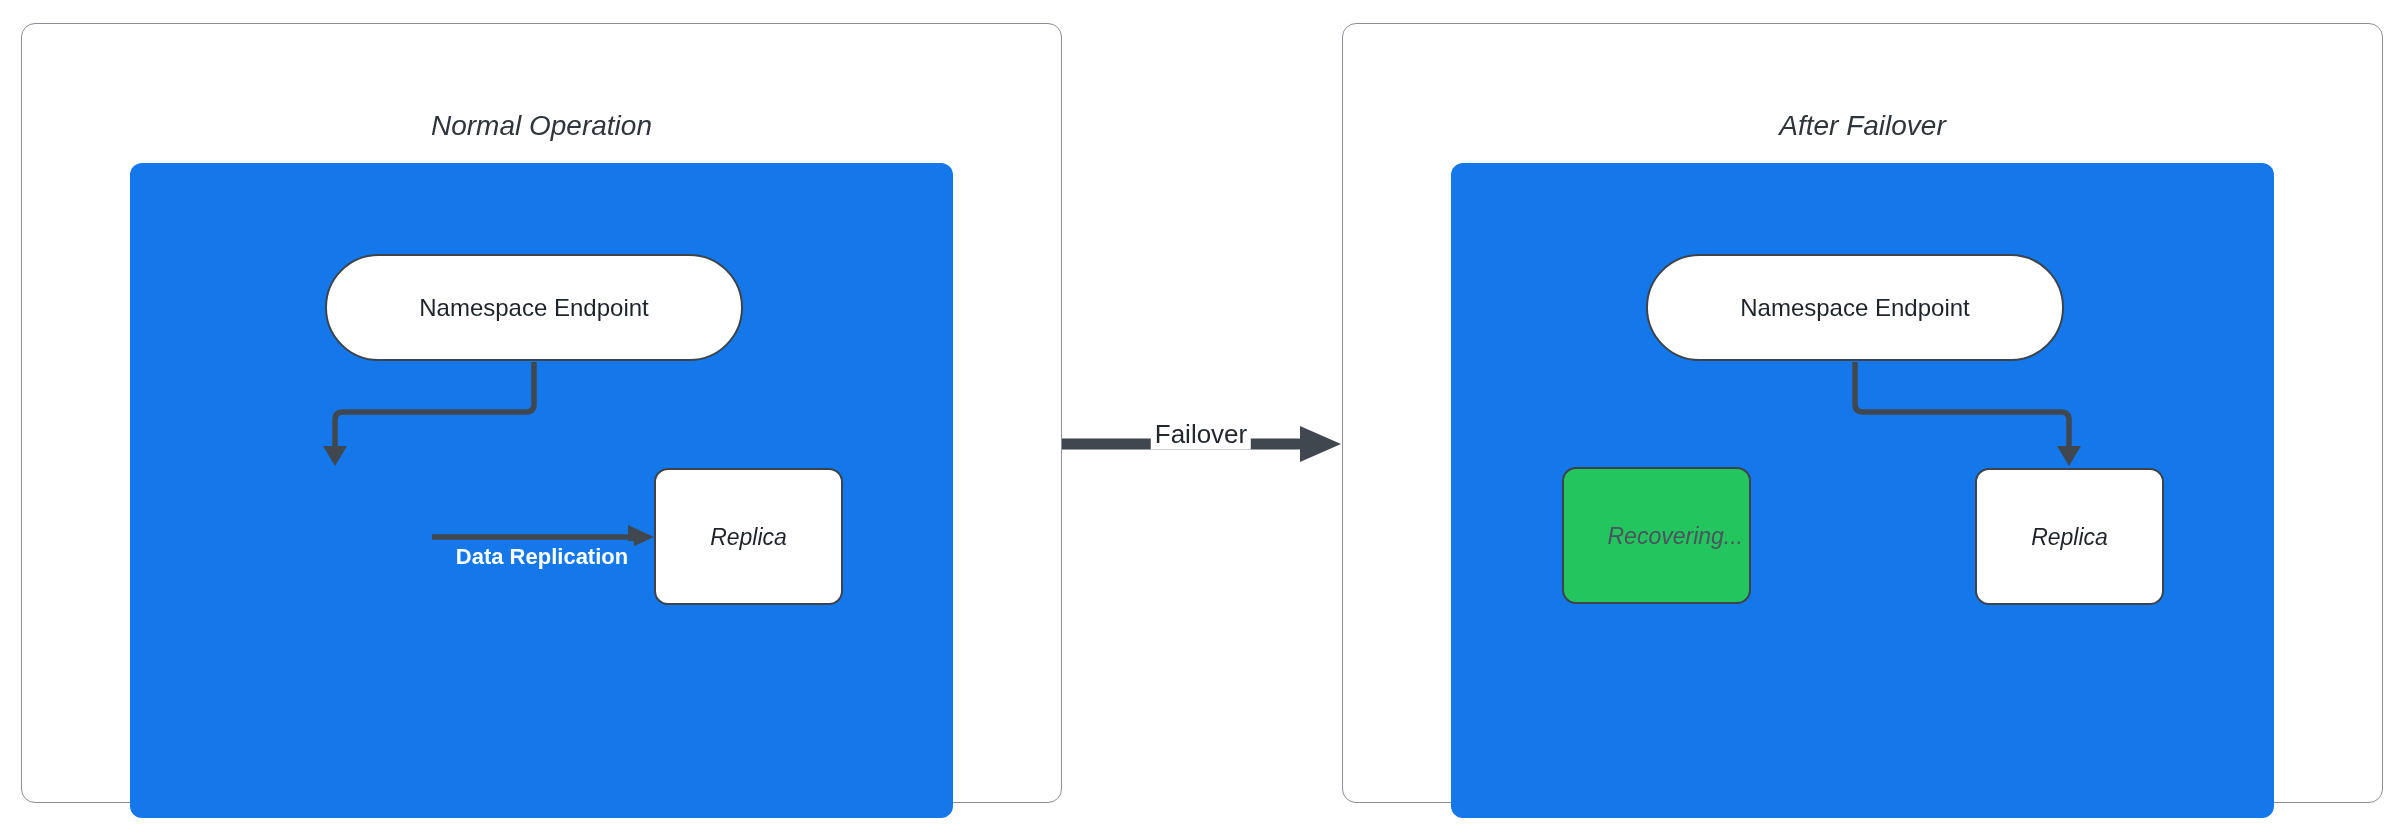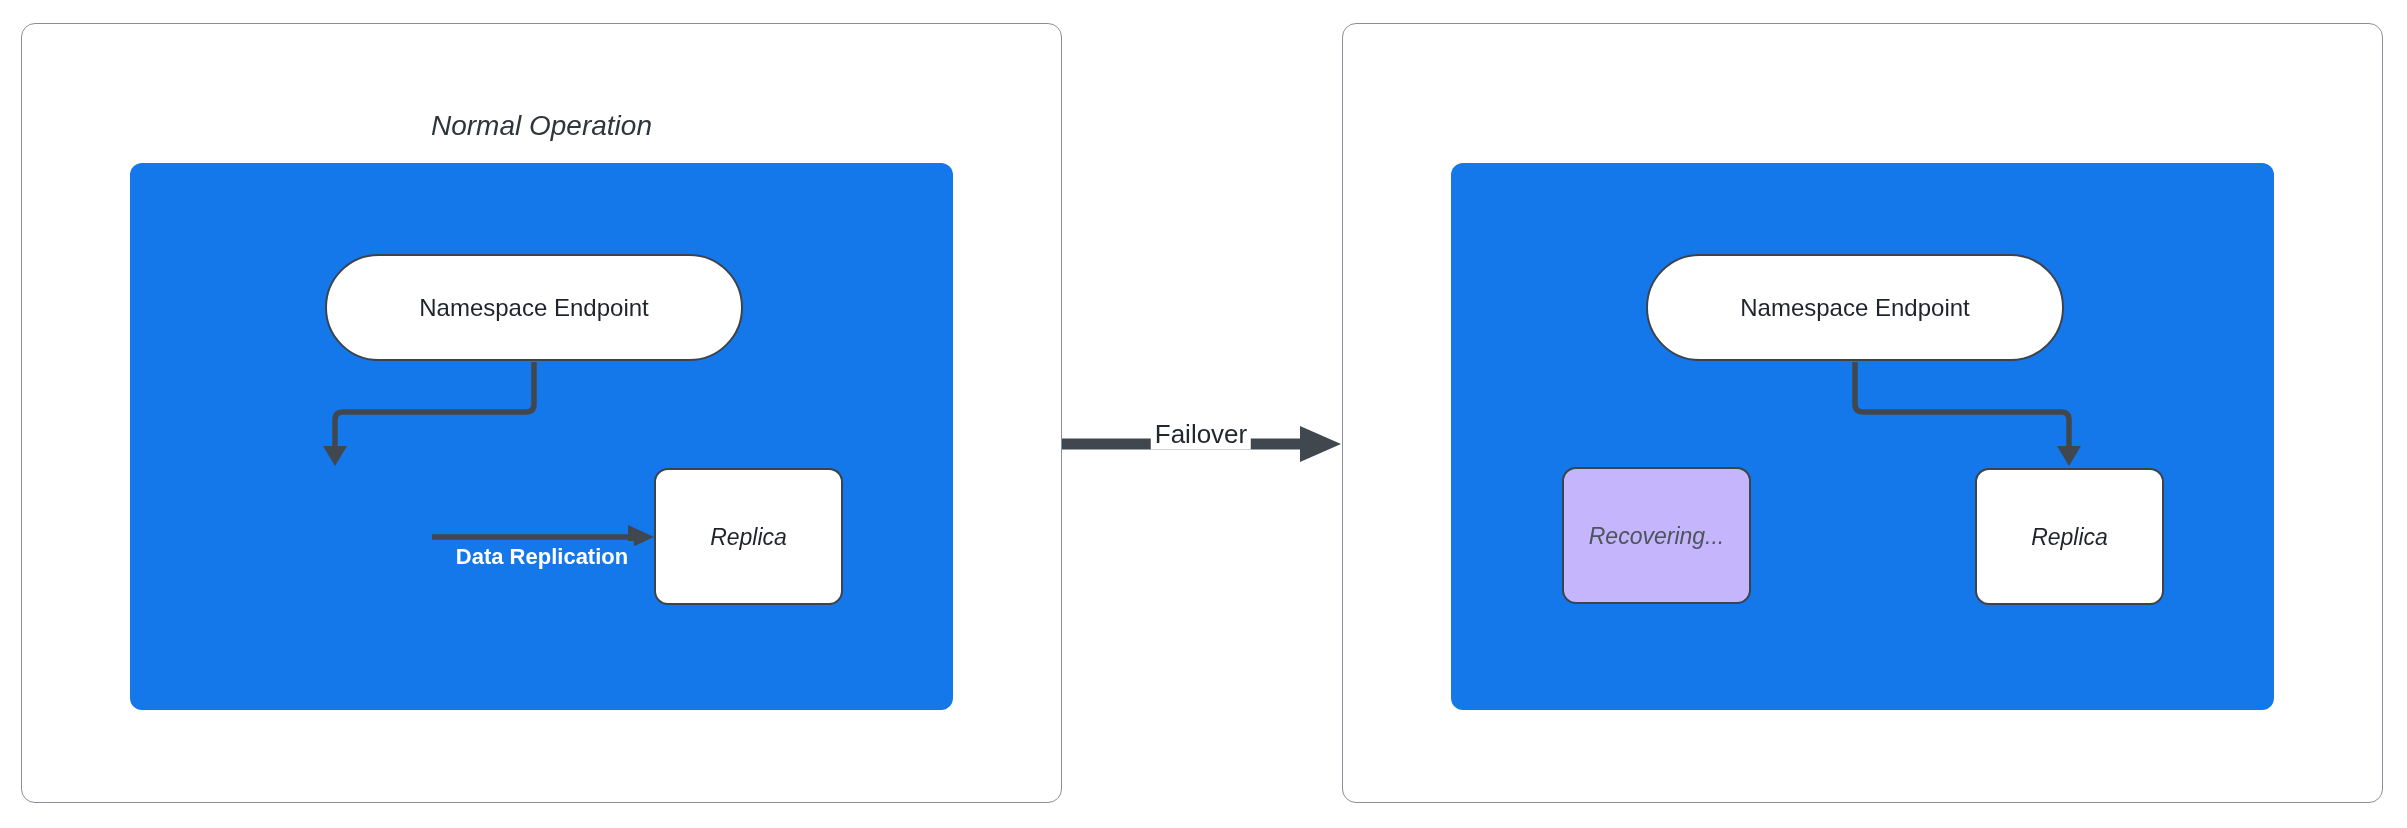--- a/index.html
+++ b/index.html
@@ -35,21 +35,21 @@
     text-align: center;
     font-size: 28px;
     font-style: italic;
     color: #30353C;
   }
   .blue-box {
     position: absolute;
     top: 139px;   
     left: 108px;  
     width: 823px;
-    height: 547px;
+    height: 655px;
     background: #1478EB;
     border-radius: 12px;
   }
   .node {
     position: absolute;
     box-sizing: border-box;
     background: #ffffff;
     border: 2.5px solid #3C434B;
     display: flex;
     align-items: center;
@@ -69,23 +69,24 @@
   }
   .small-node {
     width: 189px;
     height: 137px;
     border-radius: 14px;
     padding: 6px;
   }
   .node-left  { left: 111px; top: 304px; }  
   .node-right { left: 524px; top: 305px; font-style: italic; }  
   .node.recovering {
-    background: #c4b5fd;
+    background: #22c55e;
     color: #4D545C;
     font-style: italic;
+    justify-content: flex-end;
   }
   .arrows-layer {
     position: absolute;
     inset: 0;
     width: 2407px;
     height: 828px;
     pointer-events: none;
   }
   .edge-label {
     position: absolute;
@@ -122,20 +123,21 @@
       <div class="node pill">
         <span>Namespace Endpoint</span>
       </div>
       <div class="node small-node node-right">
         <span>Replica</span>
       </div>
     </div>
   </div>
 
   <div class="panel right">
+    <div class="panel-title">After Failover</div>
     <div class="blue-box">
       <div class="node pill">
         <span>Namespace Endpoint</span>
       </div>
       <div class="node small-node node-left recovering">
         <span>Recovering...</span>
       </div>
       <div class="node small-node node-right">
         <span>Replica</span>
       </div>

